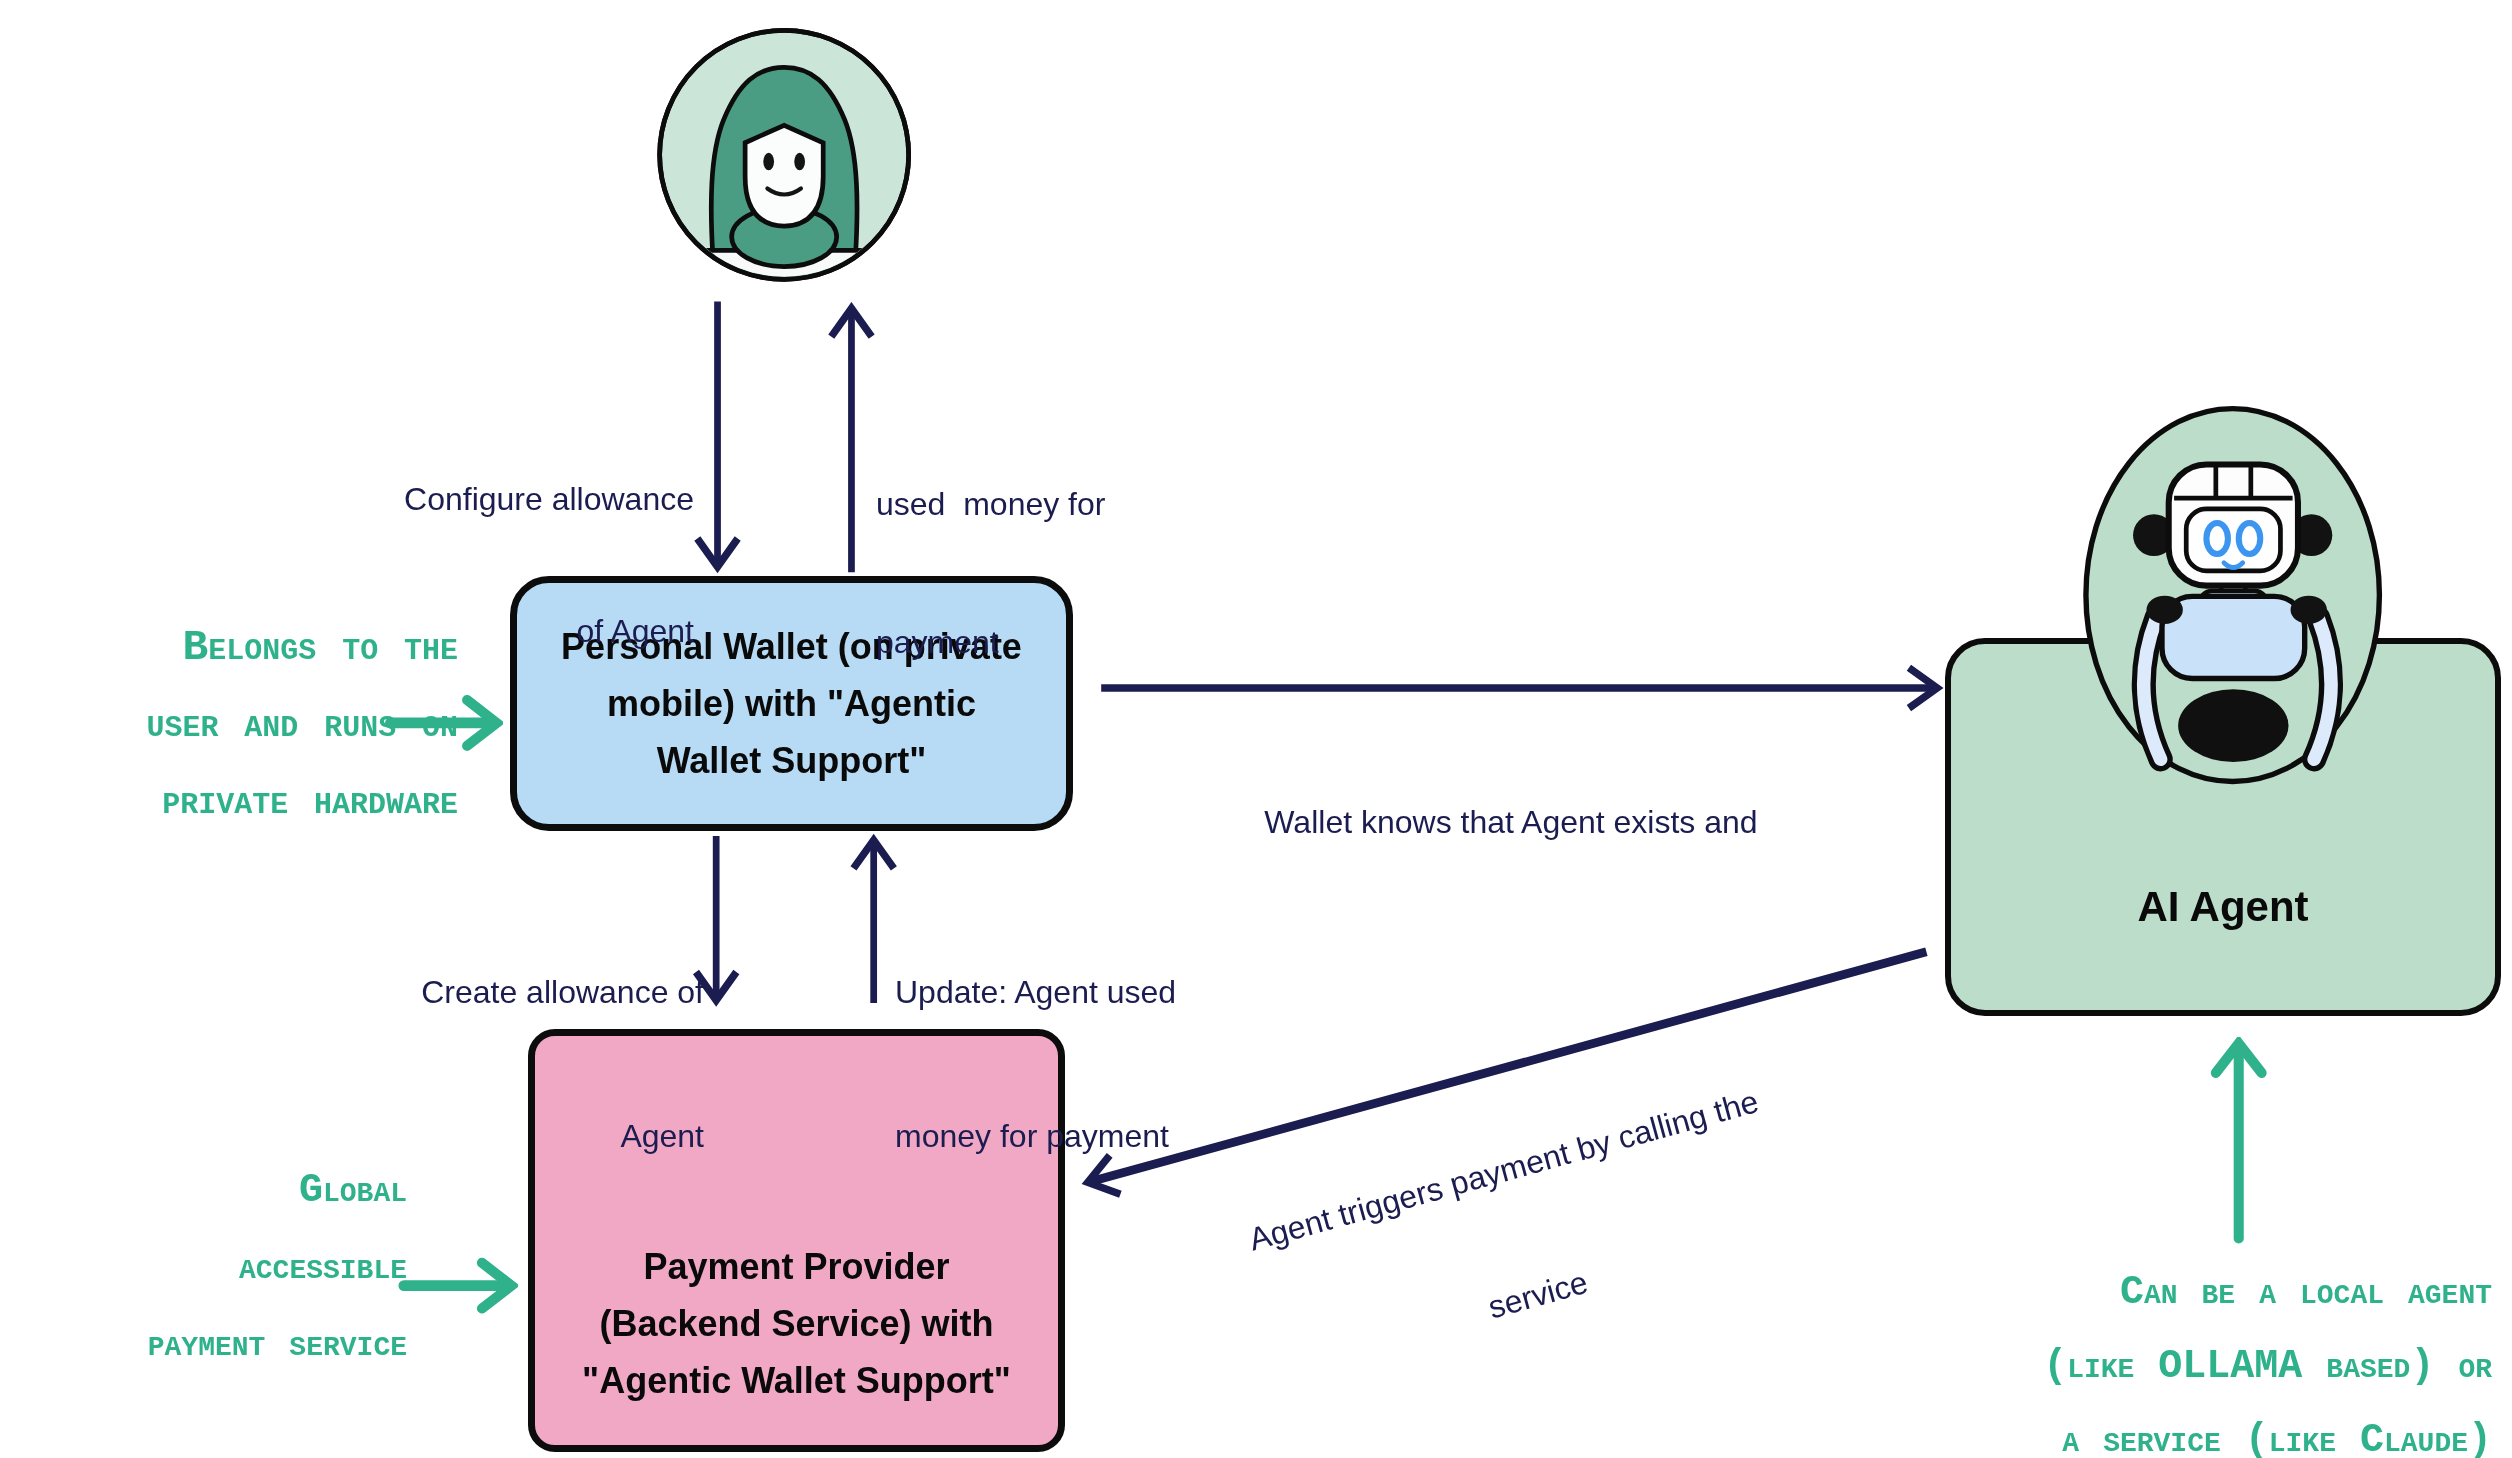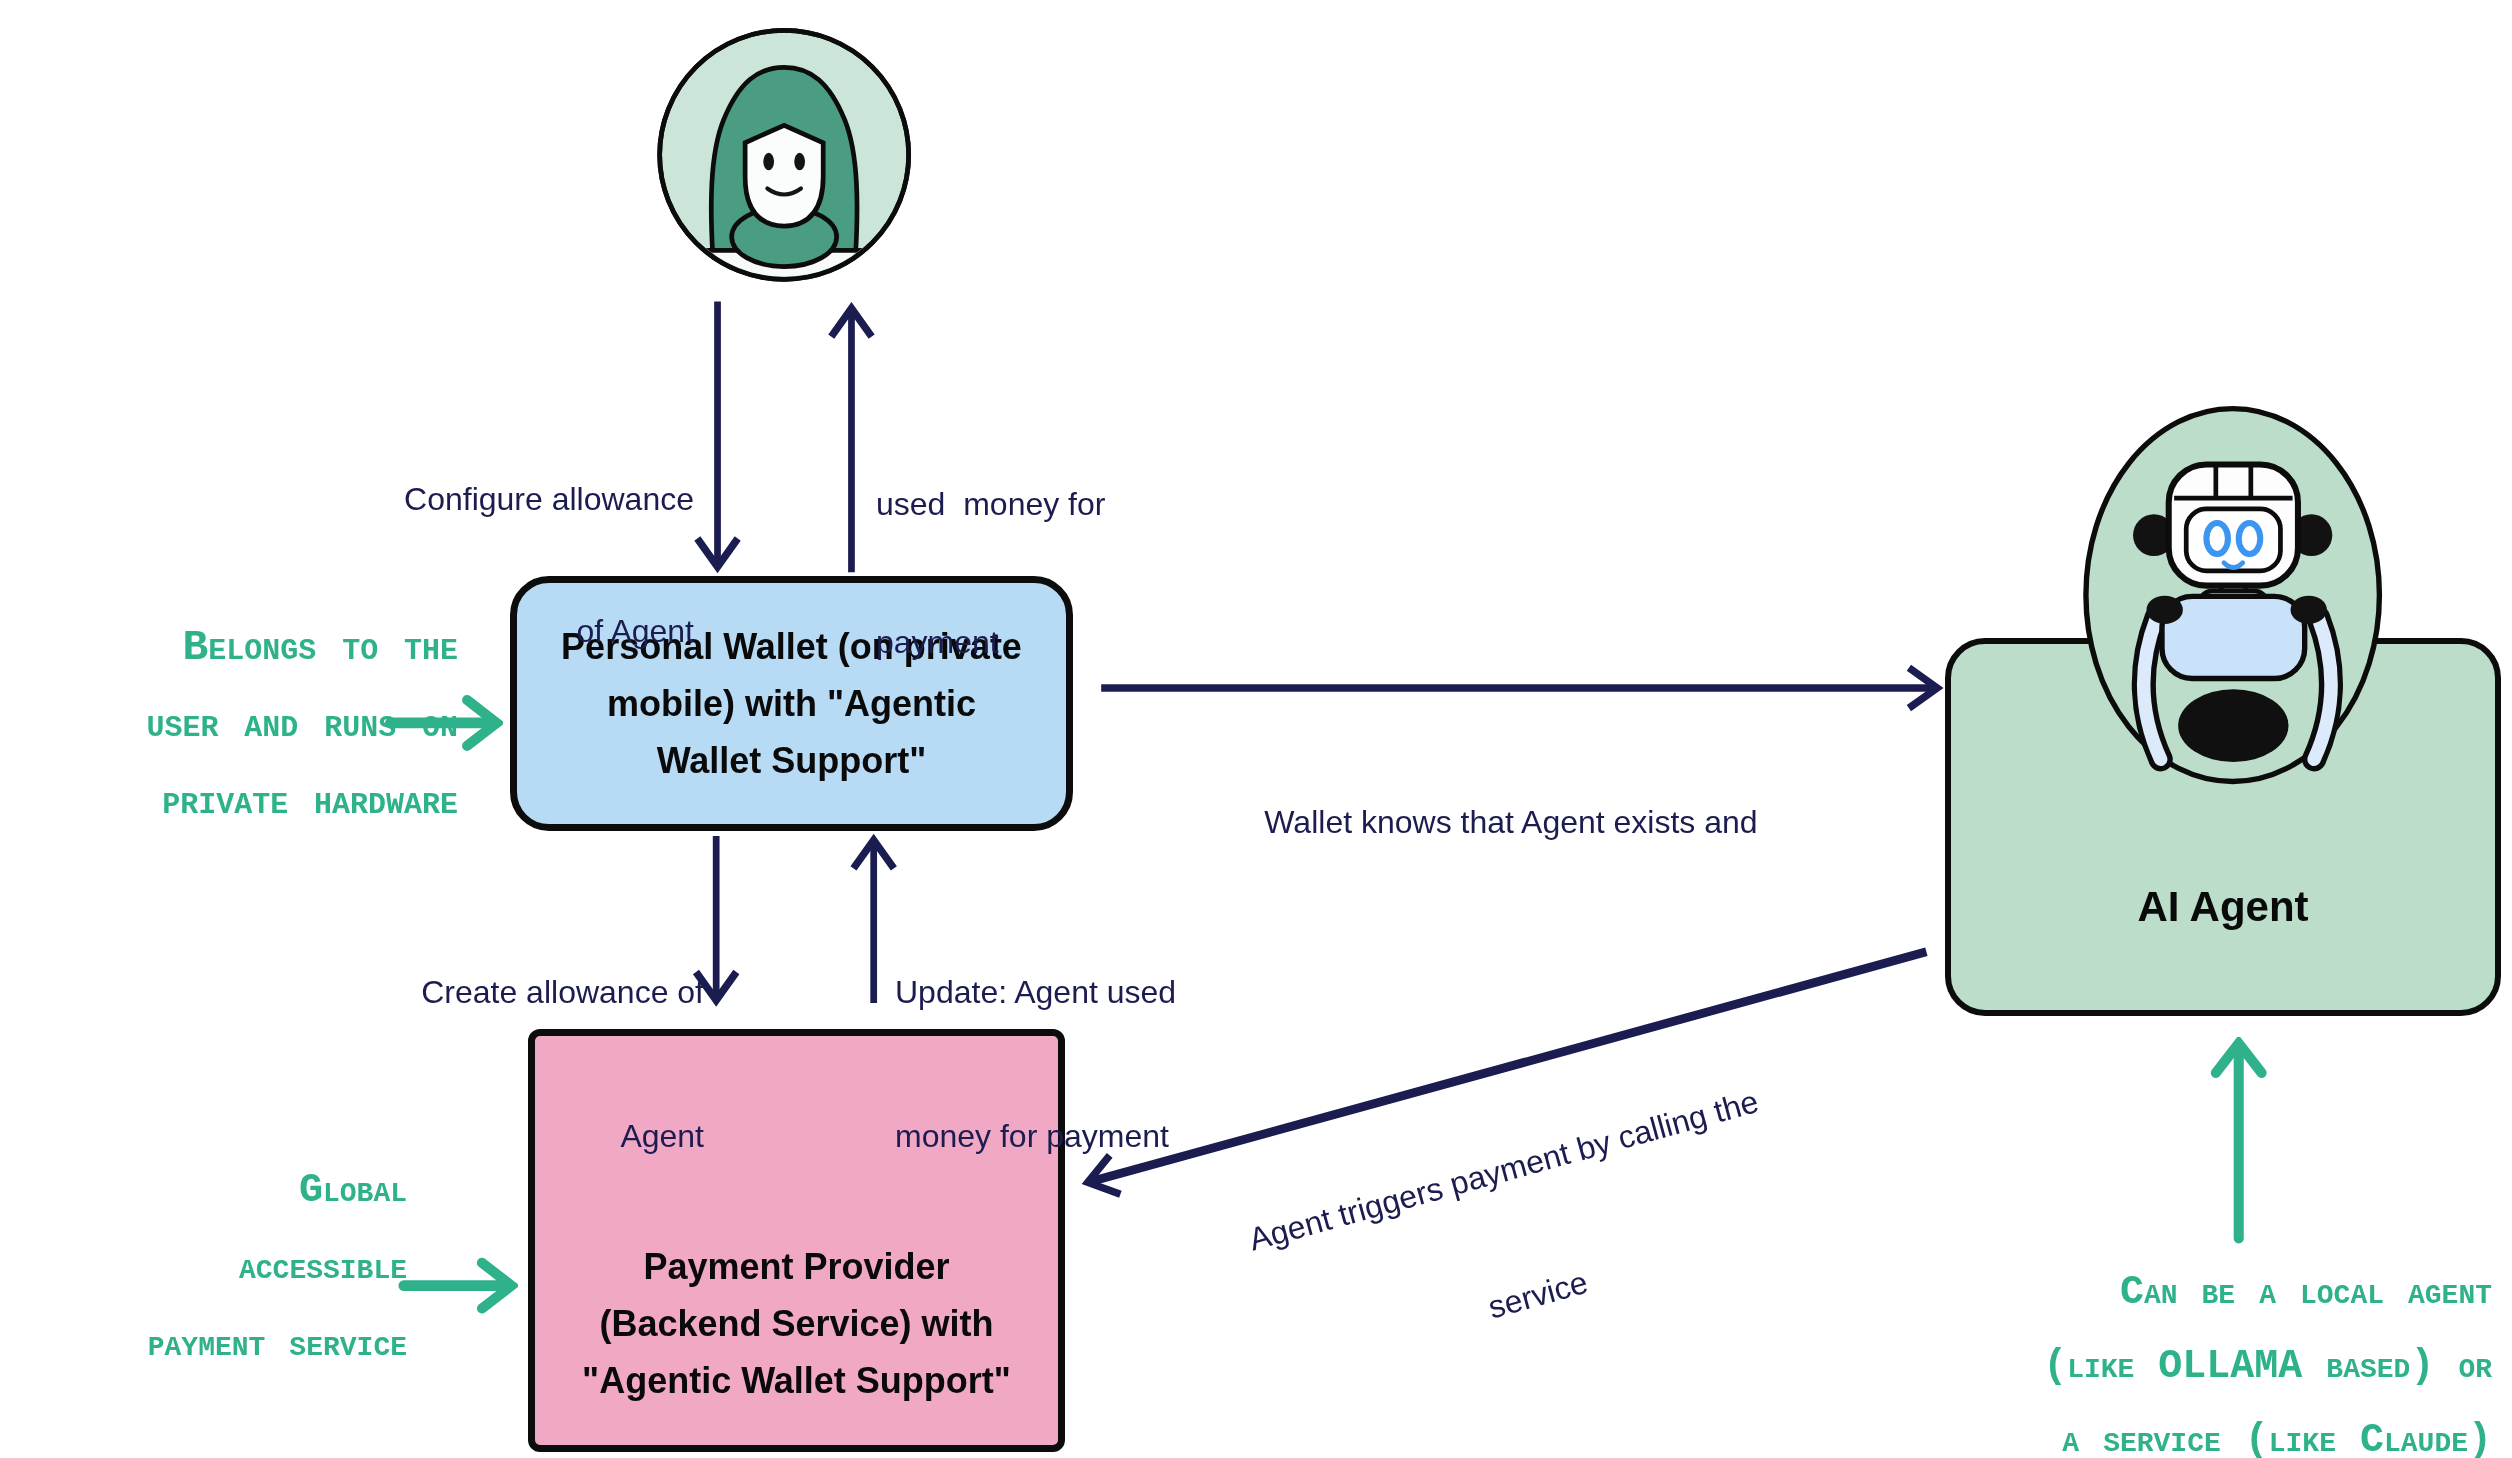--- a/index.html
+++ b/index.html
@@ -8,21 +8,21 @@
     --eye-blue:#3c96f0; --outline:#0c0c0c; --bg:#ffffff;
   }
   html,body{margin:0;padding:0;background:var(--bg);}
   .stage{position:relative;width:2512px;height:1458px;background:var(--bg);overflow:hidden;
          font-family:"Liberation Sans",sans-serif;}
   .box{position:absolute;box-sizing:border-box;border:7.4px solid var(--outline);
        display:flex;flex-direction:column;justify-content:center;align-items:center;
        text-align:center;font-weight:bold;color:#0a0a0a;z-index:1;}
   .box .bline{white-space:pre;line-height:57px;font-size:36px;}
   .box-blue{left:510px;top:576px;width:563px;height:255px;border-radius:39px;background:var(--blue-box);}
-  .box-pink{left:528px;top:1029px;width:537px;height:423px;border-radius:12px;background:var(--pink-box);
+  .box-pink{left:528px;top:1029px;width:537px;height:423px;border-radius:27px;background:var(--pink-box);
             justify-content:flex-start;padding-top:202px;}
   .box-green{left:1945px;top:638px;width:556px;height:378px;border-radius:40px;background:var(--green-box);
              border-width:6px;justify-content:flex-end;}
   .agent-label{font-size:42px;font-weight:bold;margin-bottom:79px;}
   .overlay{position:absolute;left:0;top:0;z-index:2;}
   .edge-label{position:absolute;color:var(--navy);font-size:32px;line-height:46px;
               white-space:pre;z-index:3;}
   .note{position:absolute;color:var(--green);font-family:Liberation Mono, monospace;
         font-weight:bold;font-variant:small-caps;text-align:right;z-index:3;}
   .note div{white-space:pre;}

